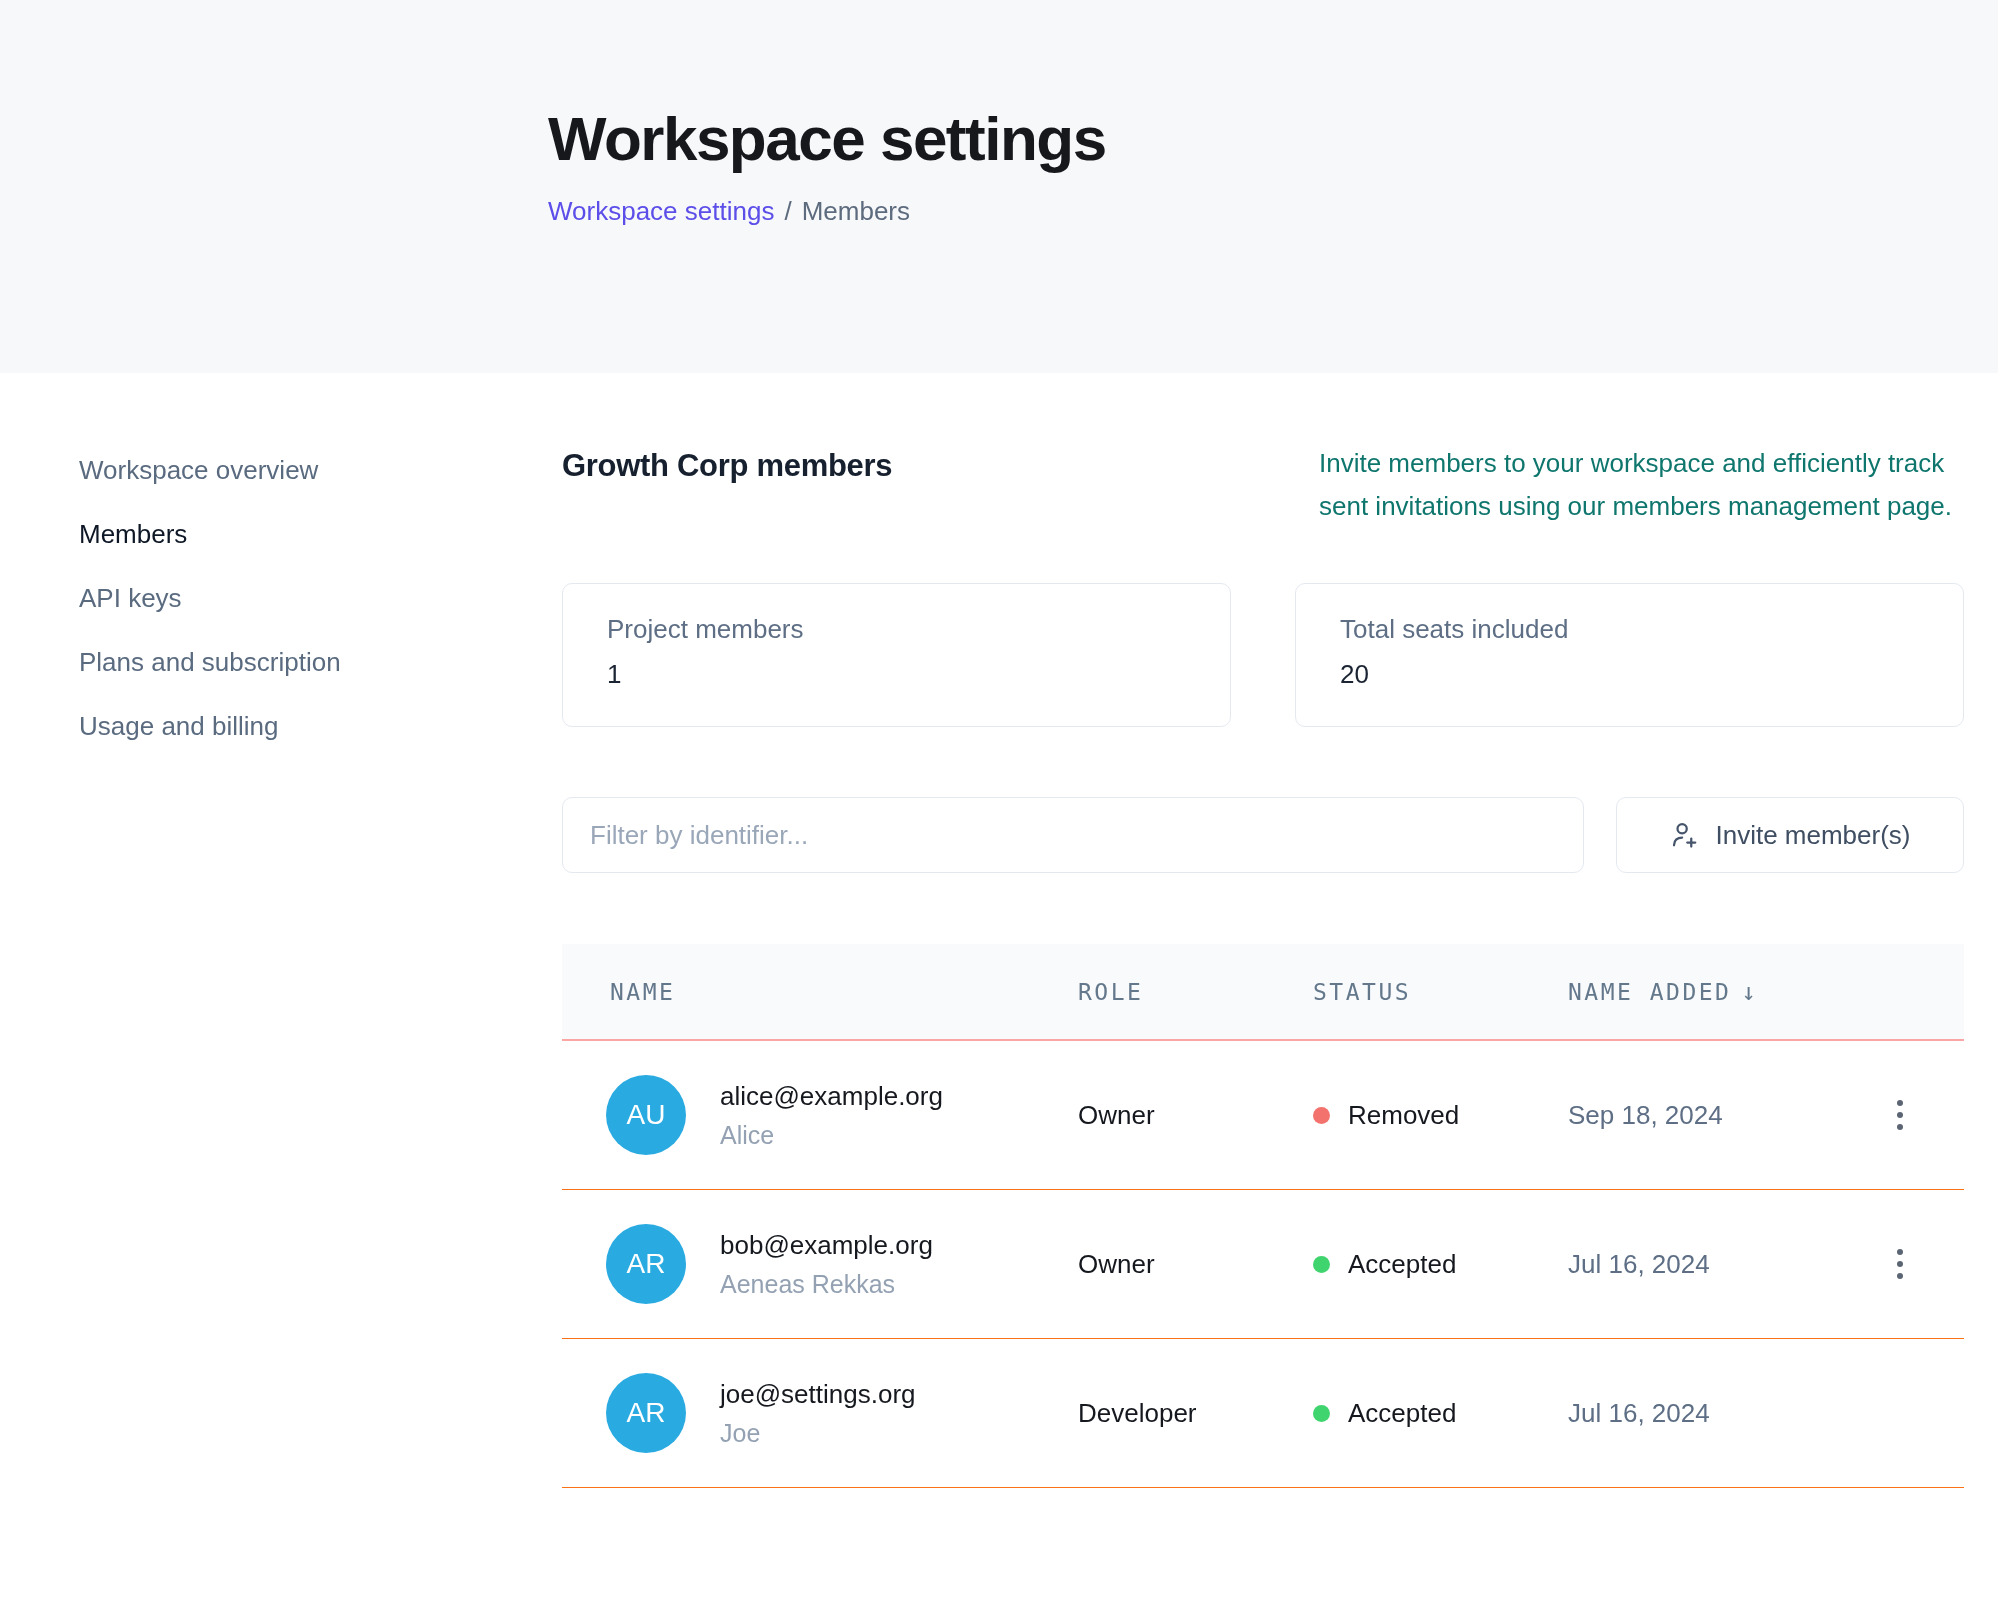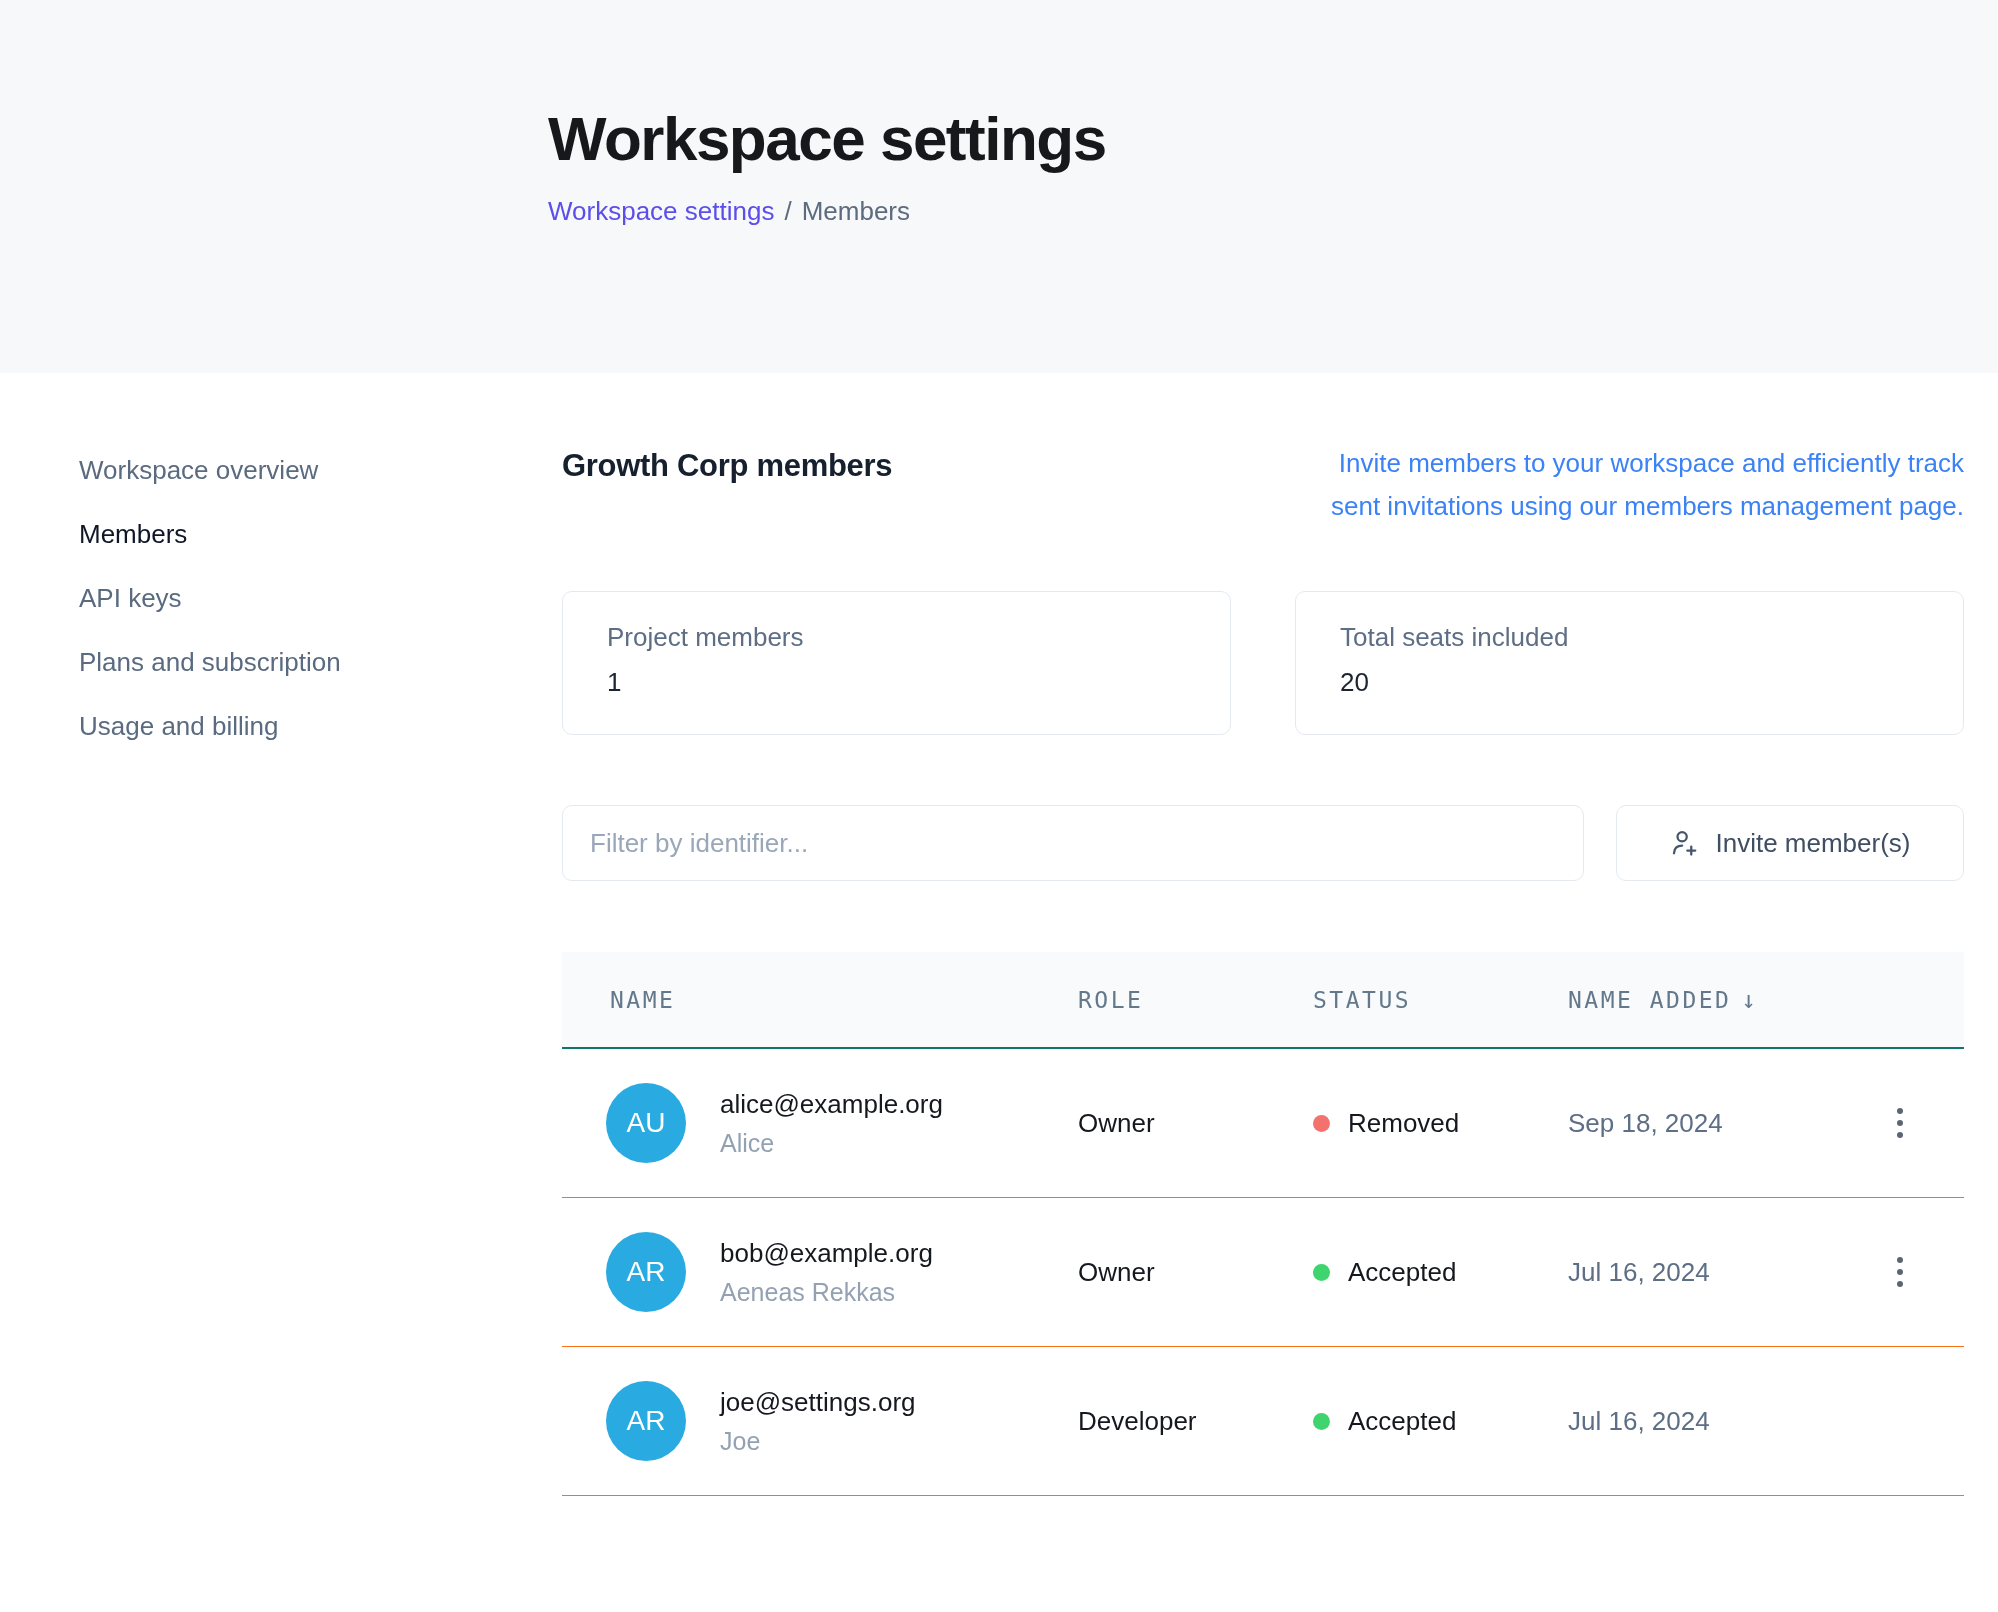--- a/index.html
+++ b/index.html
@@ -23,39 +23,39 @@
   
   .layout { display:flex; }
   .sidebar { width:548px; padding:82px 0 0 65px; flex:none;margin-left:14px; }
   .nav-item { display:block; font-size:26px; line-height:31px; color:#5a6b80; margin-bottom:33px; text-decoration:none; cursor:pointer; }
   .nav-item.active { color:#0e1726; font-weight:500; }
   .main { width:1402px; padding-top:75px; flex:none; }
 
   
   .intro-row { display:flex; justify-content:space-between; align-items:flex-start; }
   .section-heading { margin:0; font-size:31px; font-weight:600; color:#16202e; letter-spacing:-0.3px; }
-  .description { margin:-6px 0 8px 0; width:645px; font-size:26px; line-height:43px; color:#3b82f6;text-align:right; }
+  .description { margin:-6px 0 0 0; width:645px; font-size:26px; line-height:43px; color:#0f766e; }
 
   
   .stats-row { display:flex; gap:64px; margin-top:55px; }
   .stat-card { flex:1; height:144px; border:1.5px solid #e4e9f0; border-radius:10px; padding:30px 44px; background:#fff; }
   .stat-label { font-size:26px; color:#5d6e85; }
   .stat-value { font-size:26px; color:#1a2433; margin-top:14px; }
 
   
   .filter-row { display:flex; gap:32px; margin-top:70px; }
   .filter-input { flex:1; height:76px; border:1.5px solid #e4e9f0; border-radius:10px; padding:0 27px; font-size:26px; font-family:inherit; color:#17191d; outline:none; background:#fff; }
   .filter-input::placeholder { color:#9aa7b8; }
   .invite-btn { width:348px; height:76px; border:1.5px solid #e4e9f0; border-radius:10px; background:#fff; display:flex; align-items:center; justify-content:center; gap:16px; font-size:26px; font-family:inherit; color:#3f4e62; cursor:pointer; }
 
   
   .table { margin-top:71px; }
   .thead, .trow { display:grid; grid-template-columns:516px 235px 255px 268px 1fr; align-items:center; }
   .thead {
-    background:#f8fafc; height:97px; border-bottom:2px solid #0f766e;
+    background:#f8fafc; height:97px; border-bottom:2px solid #fca5a5;
     font-family:"DejaVu Sans Mono","Liberation Mono",monospace;
     font-size:23px; letter-spacing:2.5px; color:#64788c;
   }
   .th-name { padding-left:48px; }
   .th-date { display:flex; align-items:center; gap:10px; cursor:pointer; }
   .sort-arrow { font-size:24px; }
   .trow { height:149px; border-bottom:1px solid #f97316; background:#fff; }
   .td-name { display:flex; align-items:center; gap:34px; padding-left:44px; }
   .avatar { width:80px; height:80px; border-radius:50%; background:#29abe2; color:#fff; font-size:28px; display:flex; align-items:center; justify-content:center; flex:none; }
   .email { font-size:26px; color:#15181e; font-weight:500; }

